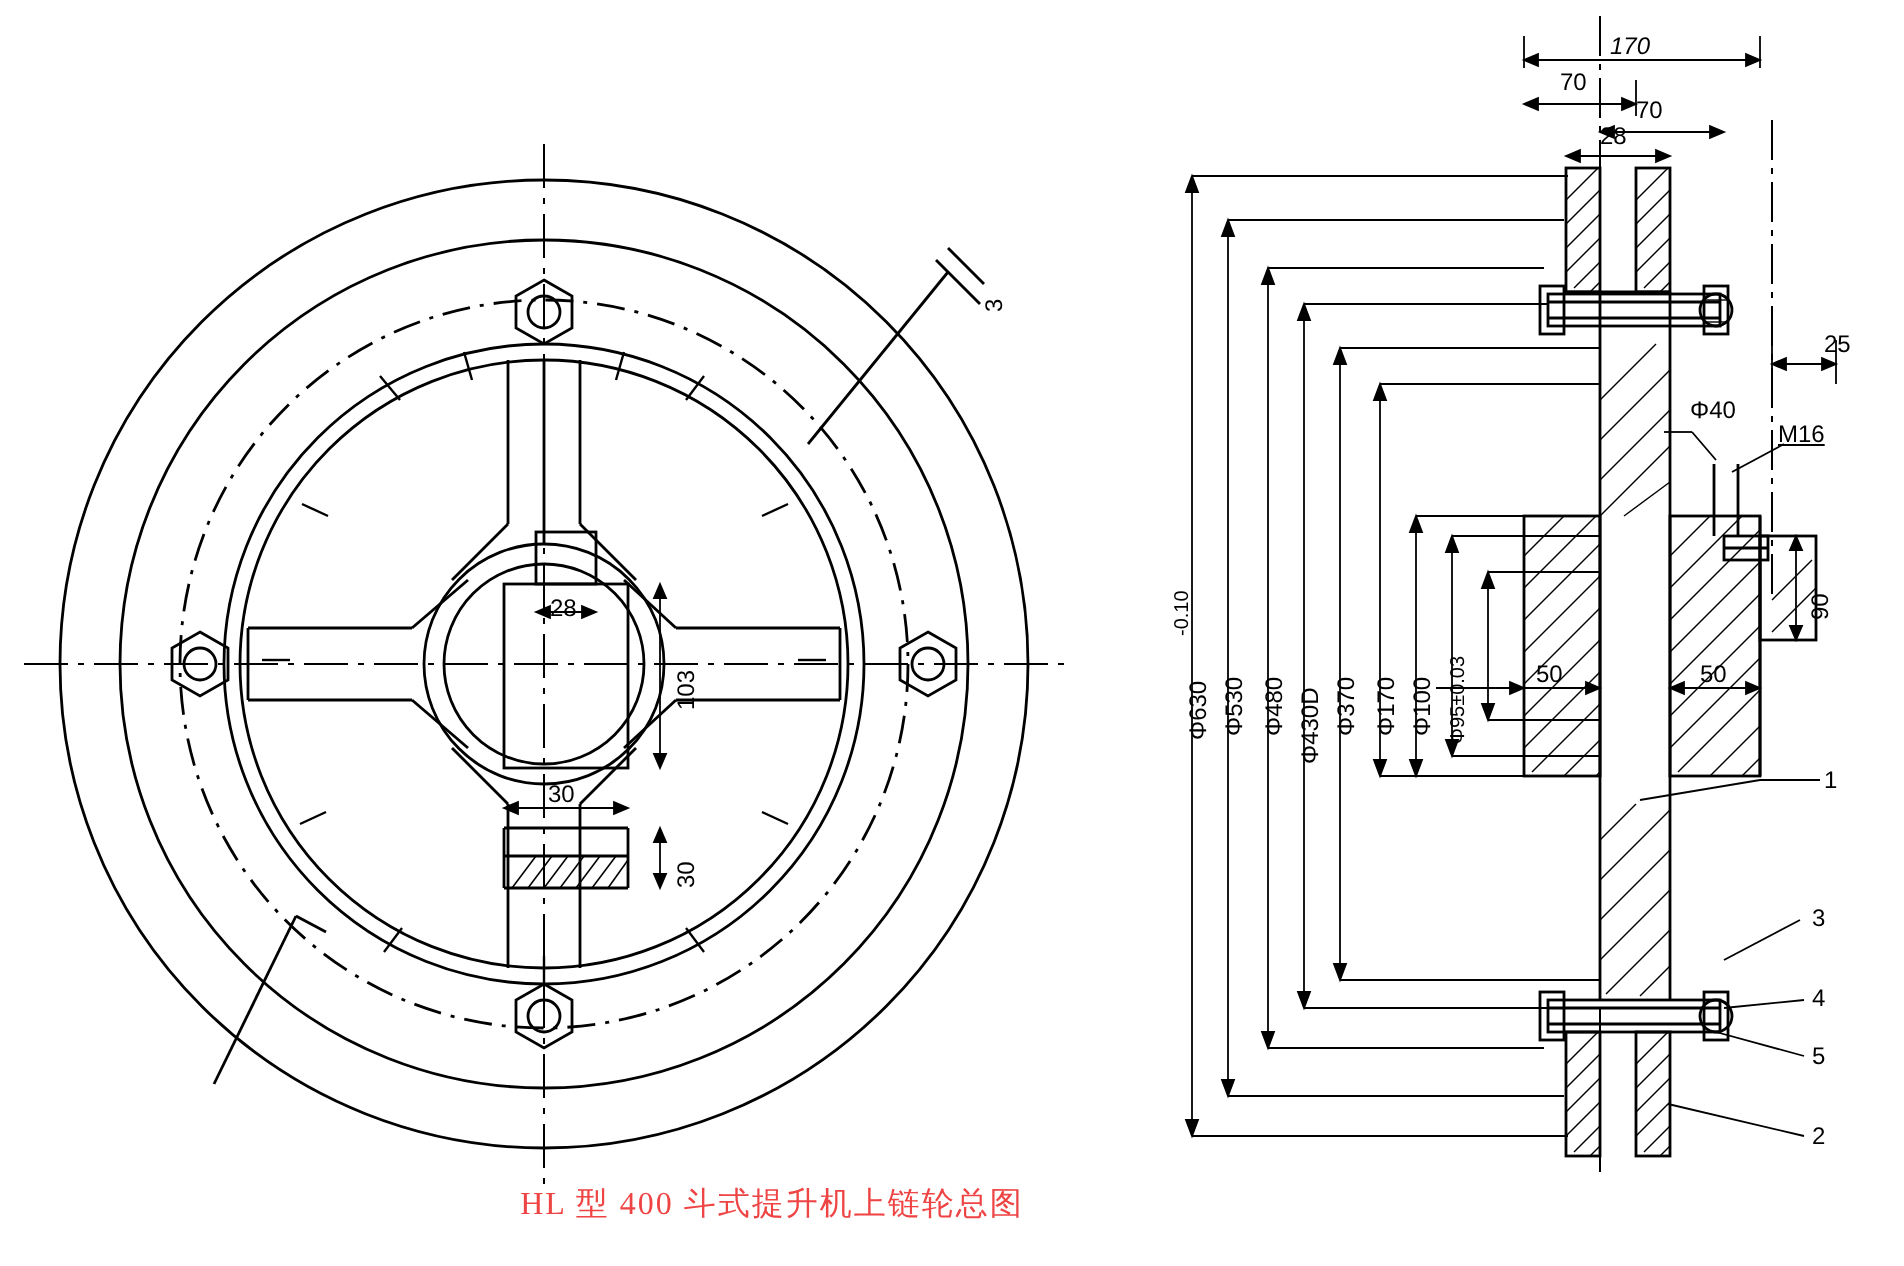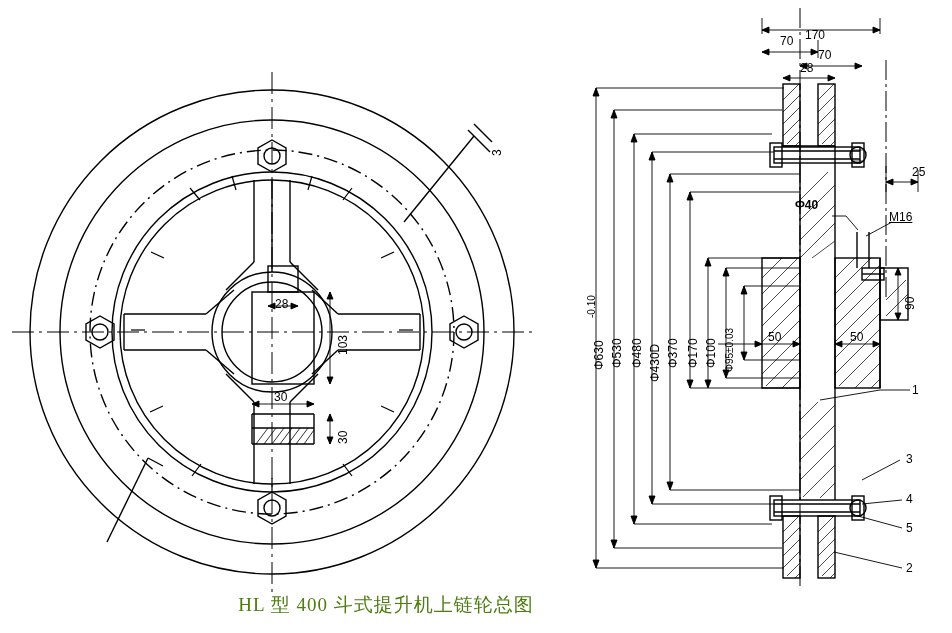--- a/index.html
+++ b/index.html
@@ -22,22 +22,22 @@
     width: 952px;
     height: 633px;
   }
   .caption {
     position: absolute;
     left: 0;
     top: 592px;
     width: 772px;
     text-align: center;
     font-family: "Liberation Serif", serif;
-    font-size: 19px;
-    color: #4d7c0f;
+    font-size: 16px;
+    color: #ef4444;
     letter-spacing: 1px;
   }
   .lbl {
     position: absolute;
     font-family: "Liberation Sans", sans-serif;
     font-size: 12px;
     color: #000;
     white-space: nowrap;
   }
   .lbl.small { font-size: 10px; }
@@ -392,27 +392,27 @@
       </g>
     </g>
   </svg>
 
   <span class="lbl" style="left:275px; top:297px;">28</span>
   <span class="lbl vert" style="left:336px; top:355px;">103</span>
   <span class="lbl" style="left:274px; top:390px;">30</span>
   <span class="lbl vert" style="left:336px; top:444px;">30</span>
   <span class="lbl vert" style="left:490px; top:156px;">3</span>
 
-  <span class="lbl" style="left:805px; top:28px;">170</span>
+  <span class="lbl" style="left:805px; top:16px;font-style:italic;">170</span>
   <span class="lbl" style="left:780px; top:34px;">70</span>
   <span class="lbl" style="left:818px; top:48px;">70</span>
   <span class="lbl" style="left:800px; top:61px;">28</span>
 
   <span class="lbl" style="left:912px; top:165px;text-align:right;">25</span>
-  <span class="lbl" style="left:795px; top:198px;font-weight:bold;">Φ40</span>
+  <span class="lbl" style="left:845px; top:198px;">Φ40</span>
   <span class="lbl" style="left:889px; top:210px;text-decoration:underline;">M16</span>
   <span class="lbl vert" style="left:903px; top:310px;">90</span>
 
   <span class="lbl" style="left:768px; top:330px;">50</span>
   <span class="lbl" style="left:850px; top:330px;">50</span>
 
   <span class="lbl vert" style="left:592px; top:370px;">Φ630</span>
   <span class="lbl small vert" style="left:586px; top:318px;">-0.10</span>
   <span class="lbl vert" style="left:610px; top:368px;">Φ530</span>
   <span class="lbl vert" style="left:630px; top:368px;">Φ480</span>

